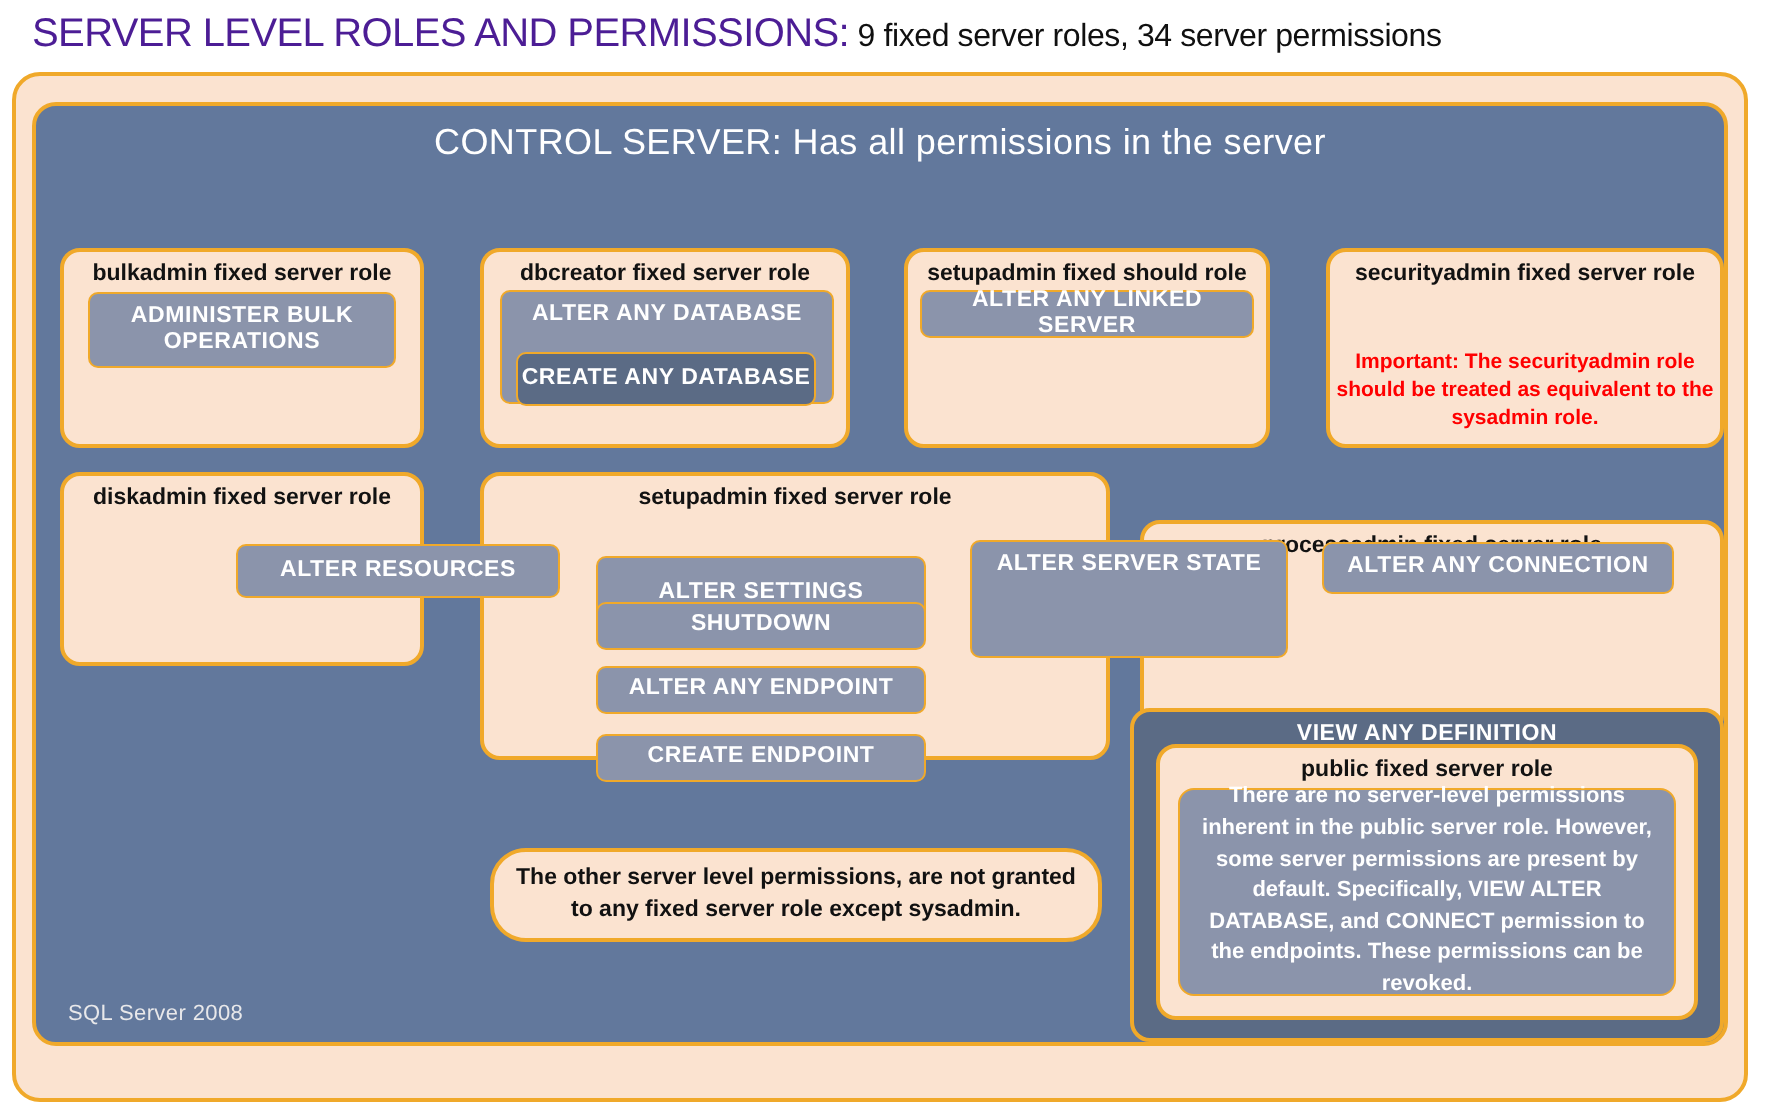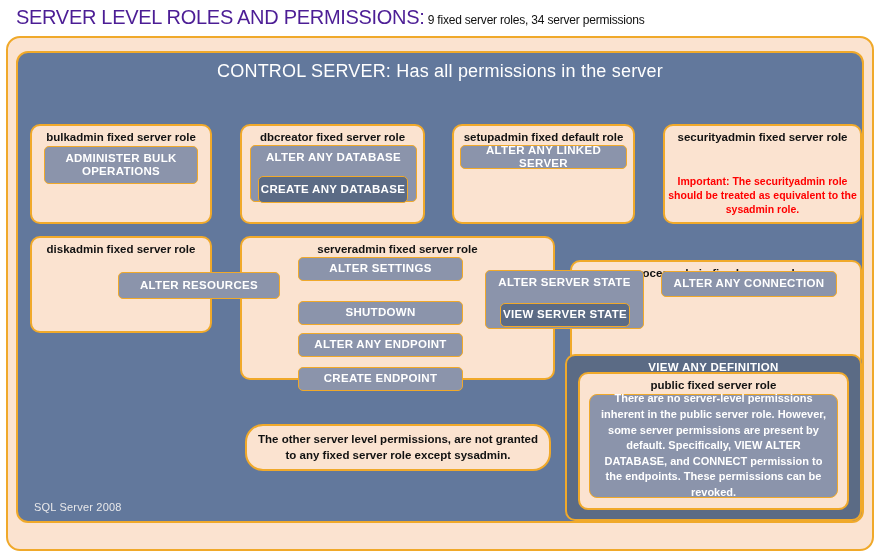--- a/index.html
+++ b/index.html
@@ -13,21 +13,21 @@
 
   
   .title-bar{
     position:absolute;left:16px;top:6px;width:850px;height:26px;
     white-space:nowrap;
   }
   .title-strong{
     font-size:20px;color:#4c1d95;letter-spacing:-0.3px;
   }
   .title-rest{
-    font-size:12px;color:#101010;letter-spacing:-0.2px;
+    font-size:16px;color:#101010;letter-spacing:-0.2px;
   }
 
   
   .sysadmin-shell{
     position:absolute;left:6px;top:36px;width:868px;height:515px;
     background:#fbe3d0;border:2px solid #f0a92a;border-radius:14px;
     box-sizing:border-box;
   }
   .sysadmin-label{
     position:absolute;left:0;top:12px;width:100%;text-align:center;
@@ -122,50 +122,49 @@
   </div>
   <div class="perm" style="left:44px;top:146px;width:154px;height:38px;">ADMINISTER  BULK OPERATIONS</div>
 
   <div class="role" style="left:240px;top:124px;width:185px;height:100px;">
     <div class="role-title">dbcreator fixed server role</div>
   </div>
   <div class="perm" style="left:250px;top:145px;width:167px;height:57px;align-items:flex-start;padding-top:5px;">ALTER ANY DATABASE</div>
   <div class="perm dark" style="left:258px;top:176px;width:150px;height:27px;">CREATE ANY DATABASE</div>
 
   <div class="role" style="left:452px;top:124px;width:183px;height:100px;">
-    <div class="role-title">setupadmin fixed default role</div>
+    <div class="role-title">setupadmin fixed should role</div>
   </div>
   <div class="perm" style="left:460px;top:145px;width:167px;height:24px;">ALTER ANY LINKED SERVER</div>
 
   <div class="role" style="left:663px;top:124px;width:199px;height:100px;">
     <div class="role-title">securityadmin fixed server role</div>
   </div>
   <div class="note-red" style="left:665px;top:175px;width:195px;">Important:  The securityadmin role should  be treated as equivalent to the  sysadmin role.</div>
 
   <div class="role" style="left:30px;top:236px;width:182px;height:97px;">
     <div class="role-title">diskadmin fixed server role</div>
   </div>
 
   <div class="role" style="left:240px;top:236px;width:315px;height:144px;">
-    <div class="role-title">serveradmin fixed server role</div>
+    <div class="role-title">setupadmin fixed server role</div>
   </div>
 
   <div class="role" style="left:570px;top:236px;width:292px;height:108px;margin-top:24px;">
     <div class="role-title">processadmin fixed server role</div>
   </div>
 
   <div class="perm" style="left:118px;top:272px;width:162px;height:27px;">ALTER RESOURCES</div>
 
-  <div class="perm" style="left:298px;top:257px;width:165px;height:24px;">ALTER SETTINGS</div>
+  <div class="perm" style="left:298px;top:278px;width:165px;height:38px;">ALTER SETTINGS</div>
   <div class="perm" style="left:298px;top:301px;width:165px;height:24px;">SHUTDOWN</div>
   <div class="perm" style="left:298px;top:333px;width:165px;height:24px;">ALTER ANY ENDPOINT</div>
   <div class="perm" style="left:298px;top:367px;width:165px;height:24px;">CREATE  ENDPOINT</div>
 
   <div class="perm" style="left:485px;top:270px;width:159px;height:59px;align-items:flex-start;padding-top:5px;">ALTER SERVER STATE</div>
-  <div class="perm dark" style="left:500px;top:303px;width:130px;height:24px;">VIEW SERVER STATE</div>
 
   <div class="perm" style="left:661px;top:271px;width:176px;height:26px;">ALTER ANY CONNECTION</div>
 
   <div class="note-box" style="left:245px;top:424px;width:306px;height:47px;">The other server level permissions,  are not granted to any fixed server role except sysadmin.</div>
 
   <div class="viewany" style="left:565px;top:354px;width:297px;height:167px;">
     <div class="viewany-label">VIEW ANY DEFINITION</div>
   </div>
 
   <div class="role" style="left:578px;top:372px;width:271px;height:138px;">

